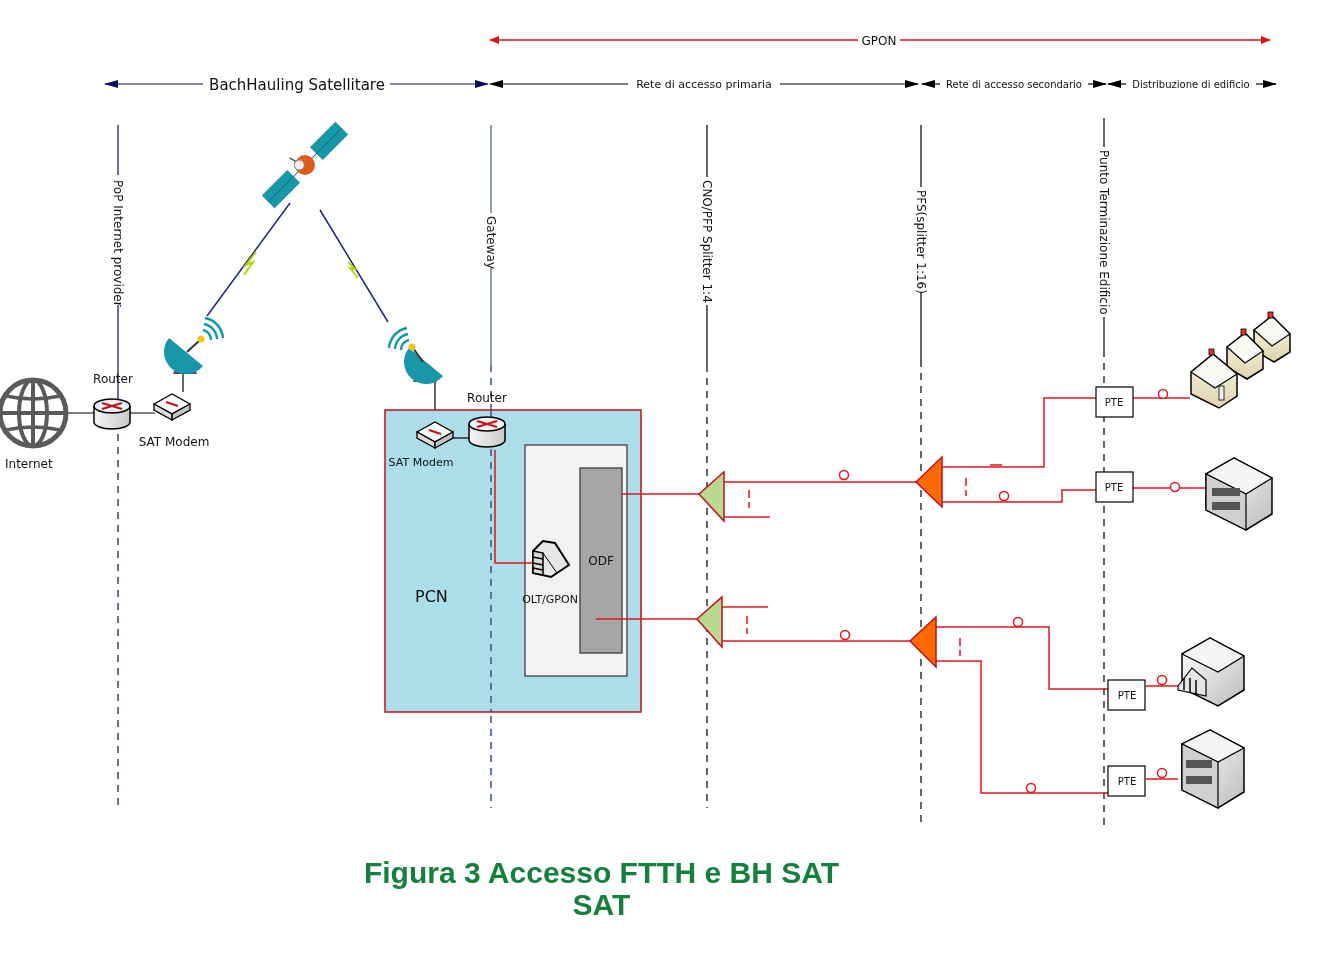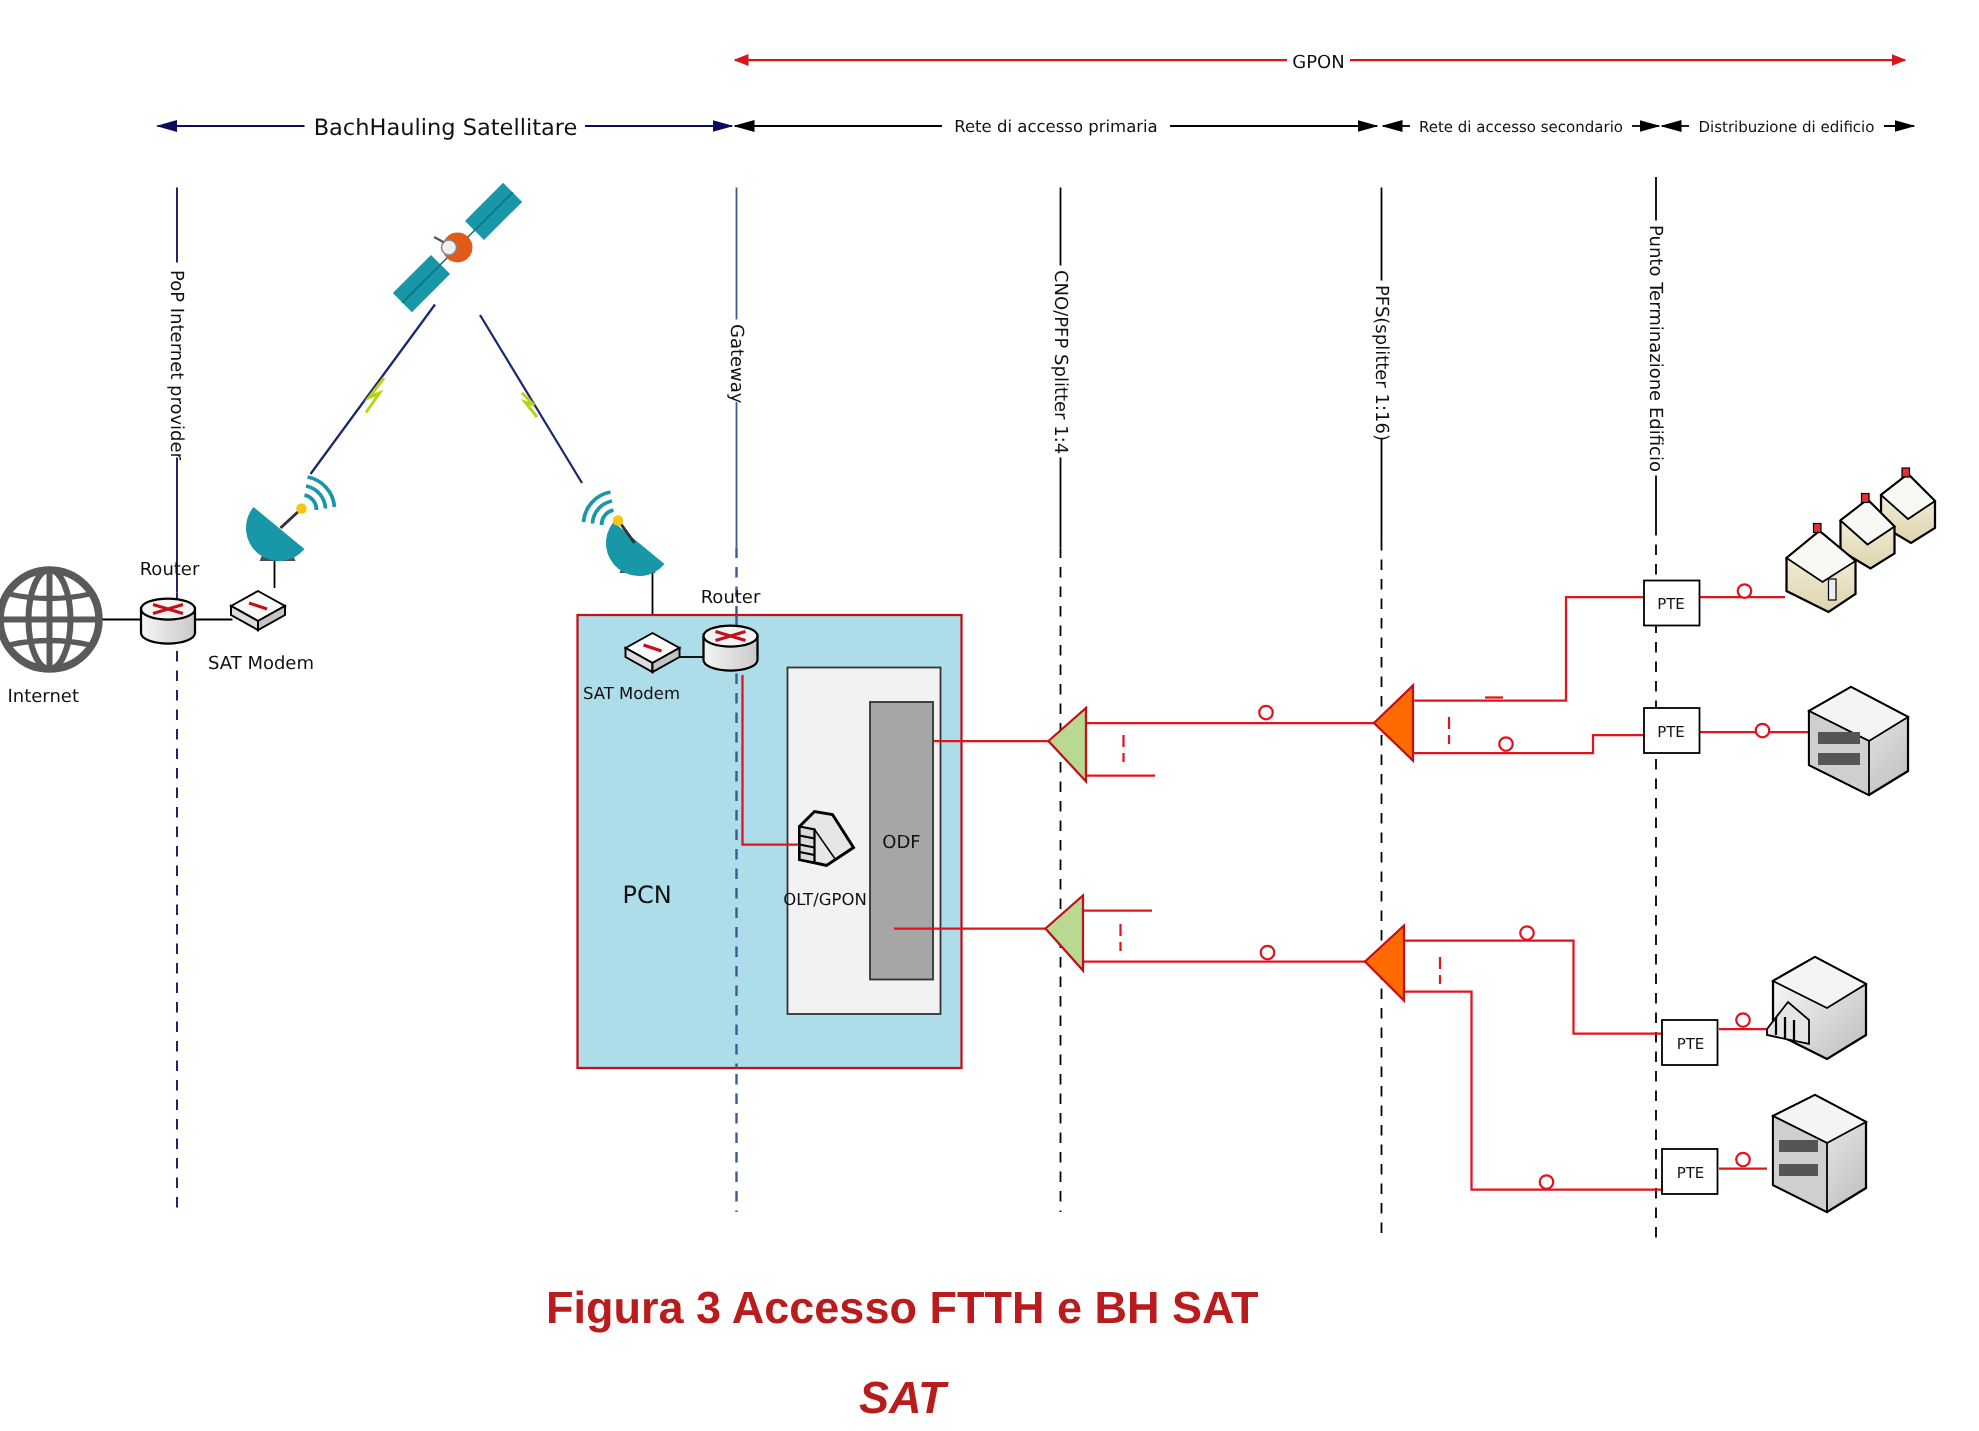--- a/index.html
+++ b/index.html
@@ -1,19 +1,19 @@
 <!DOCTYPE html>
 <html><head>
 <meta charset="utf-8">
 <style>
   html, body { margin: 0; padding: 0; background: #ffffff; }
   body { width: 1319px; height: 954px; position: relative; overflow: hidden; font-family: "Liberation Sans", sans-serif; }
   svg#diagram { position: absolute; left: 0; top: 0; }
   .lbl { font-family: "DejaVu Sans", sans-serif; fill: #111; }
-  .caption { position: absolute; left: 0; width: 1203px; text-align: center; font-family: "Liberation Sans", sans-serif; font-weight: bold; font-size: 30px; color: #b91c1c; }
+  .caption { position: absolute; left: 0; width: 1203px; text-align: center; font-family: "Liberation Sans", sans-serif; font-weight: bold; font-size: 30px; color: #15803d; }
 </style>
 </head>
 <body>
 
 <svg id="diagram" width="1319" height="954" viewBox="0 0 1319 954">
   <defs>
     <marker id="arrRed" markerWidth="10" markerHeight="8" refX="9" refY="4" orient="auto-start-reverse" markerUnits="userSpaceOnUse">
       <path d="M0,0 L10,4 L0,8 z" fill="#d9141c"></path>
     </marker>
     <marker id="arrNavy" markerWidth="14" markerHeight="8" refX="13" refY="4" orient="auto-start-reverse" markerUnits="userSpaceOnUse">
@@ -304,13 +304,13 @@
   <g transform="translate(1212,770)">
     <path d="M-30,-26 L-2,-40 L32,-22 L32,22 L6,38 L-30,20 z" fill="url(#bldGrad)" stroke="#000" stroke-width="1.5"></path>
     <path d="M-30,-26 L-2,-40 L32,-22 L6,-8 z" fill="#f4f4f4" stroke="#000" stroke-width="1.2"></path>
     <path d="M-30,-26 L6,-8 L6,38 L-30,20 z" fill="#cfcfcf" stroke="#000" stroke-width="1.2"></path>
     <rect x="-26" y="-10" width="26" height="8" fill="#555"></rect>
     <rect x="-26" y="6" width="26" height="8" fill="#555"></rect>
   </g>
 </svg>
 
 <div class="caption" style="top:856px;">Figura 3 Accesso FTTH e BH SAT</div>
-<div class="caption" style="top:916px;font-style:italic;">SAT</div>
+<div class="caption" style="top:888px;">SAT</div>
 
 </body></html>

